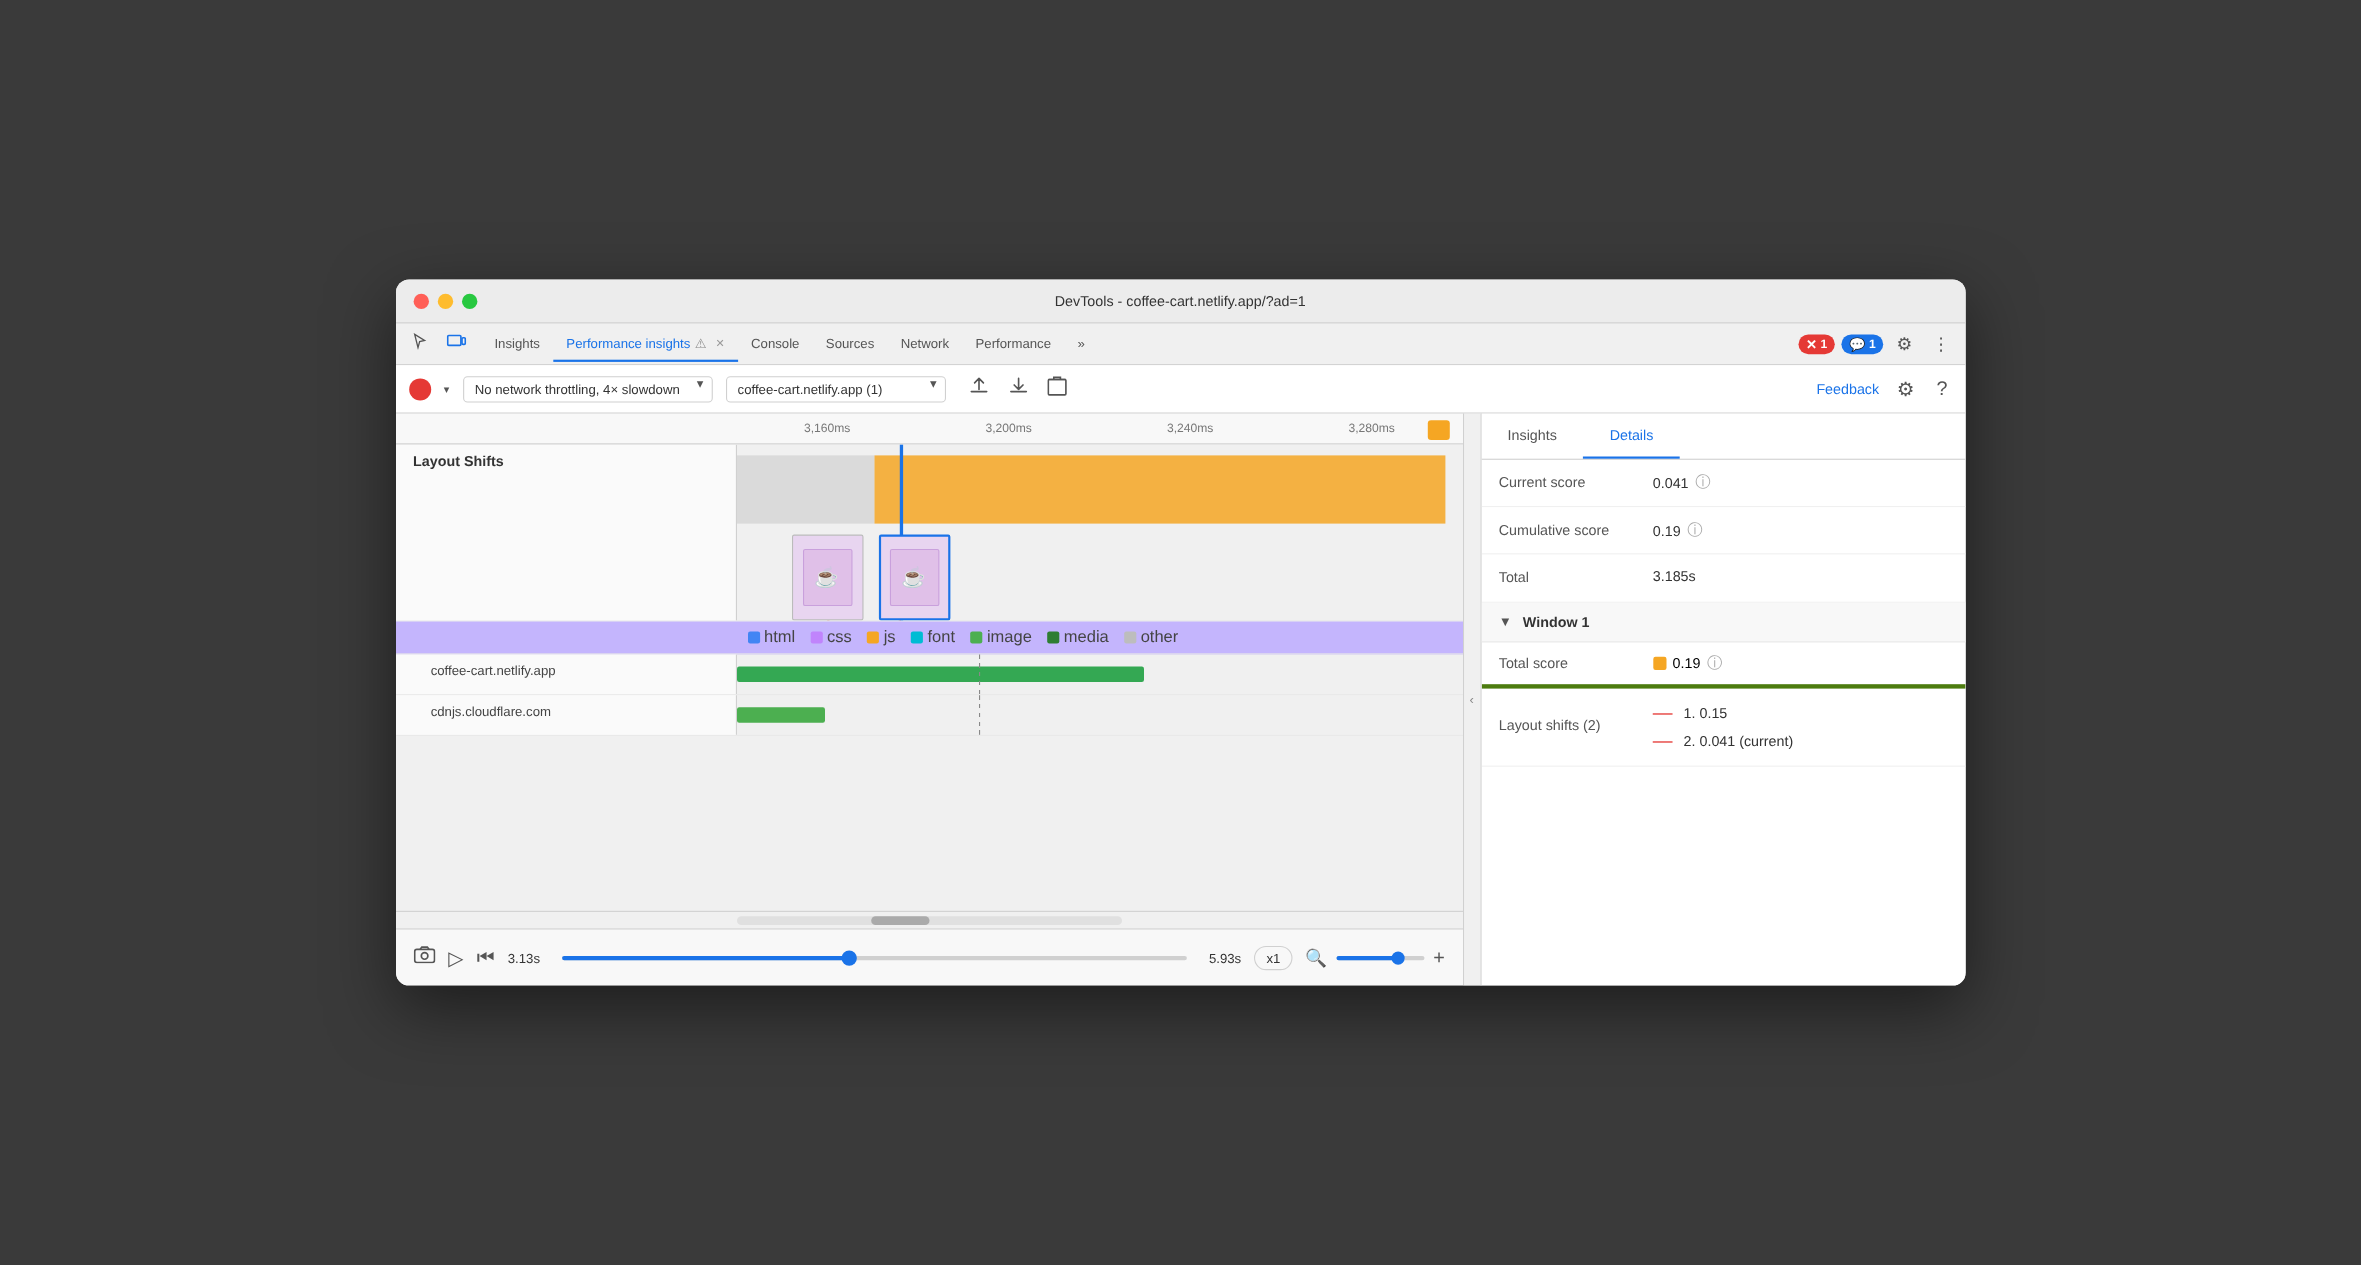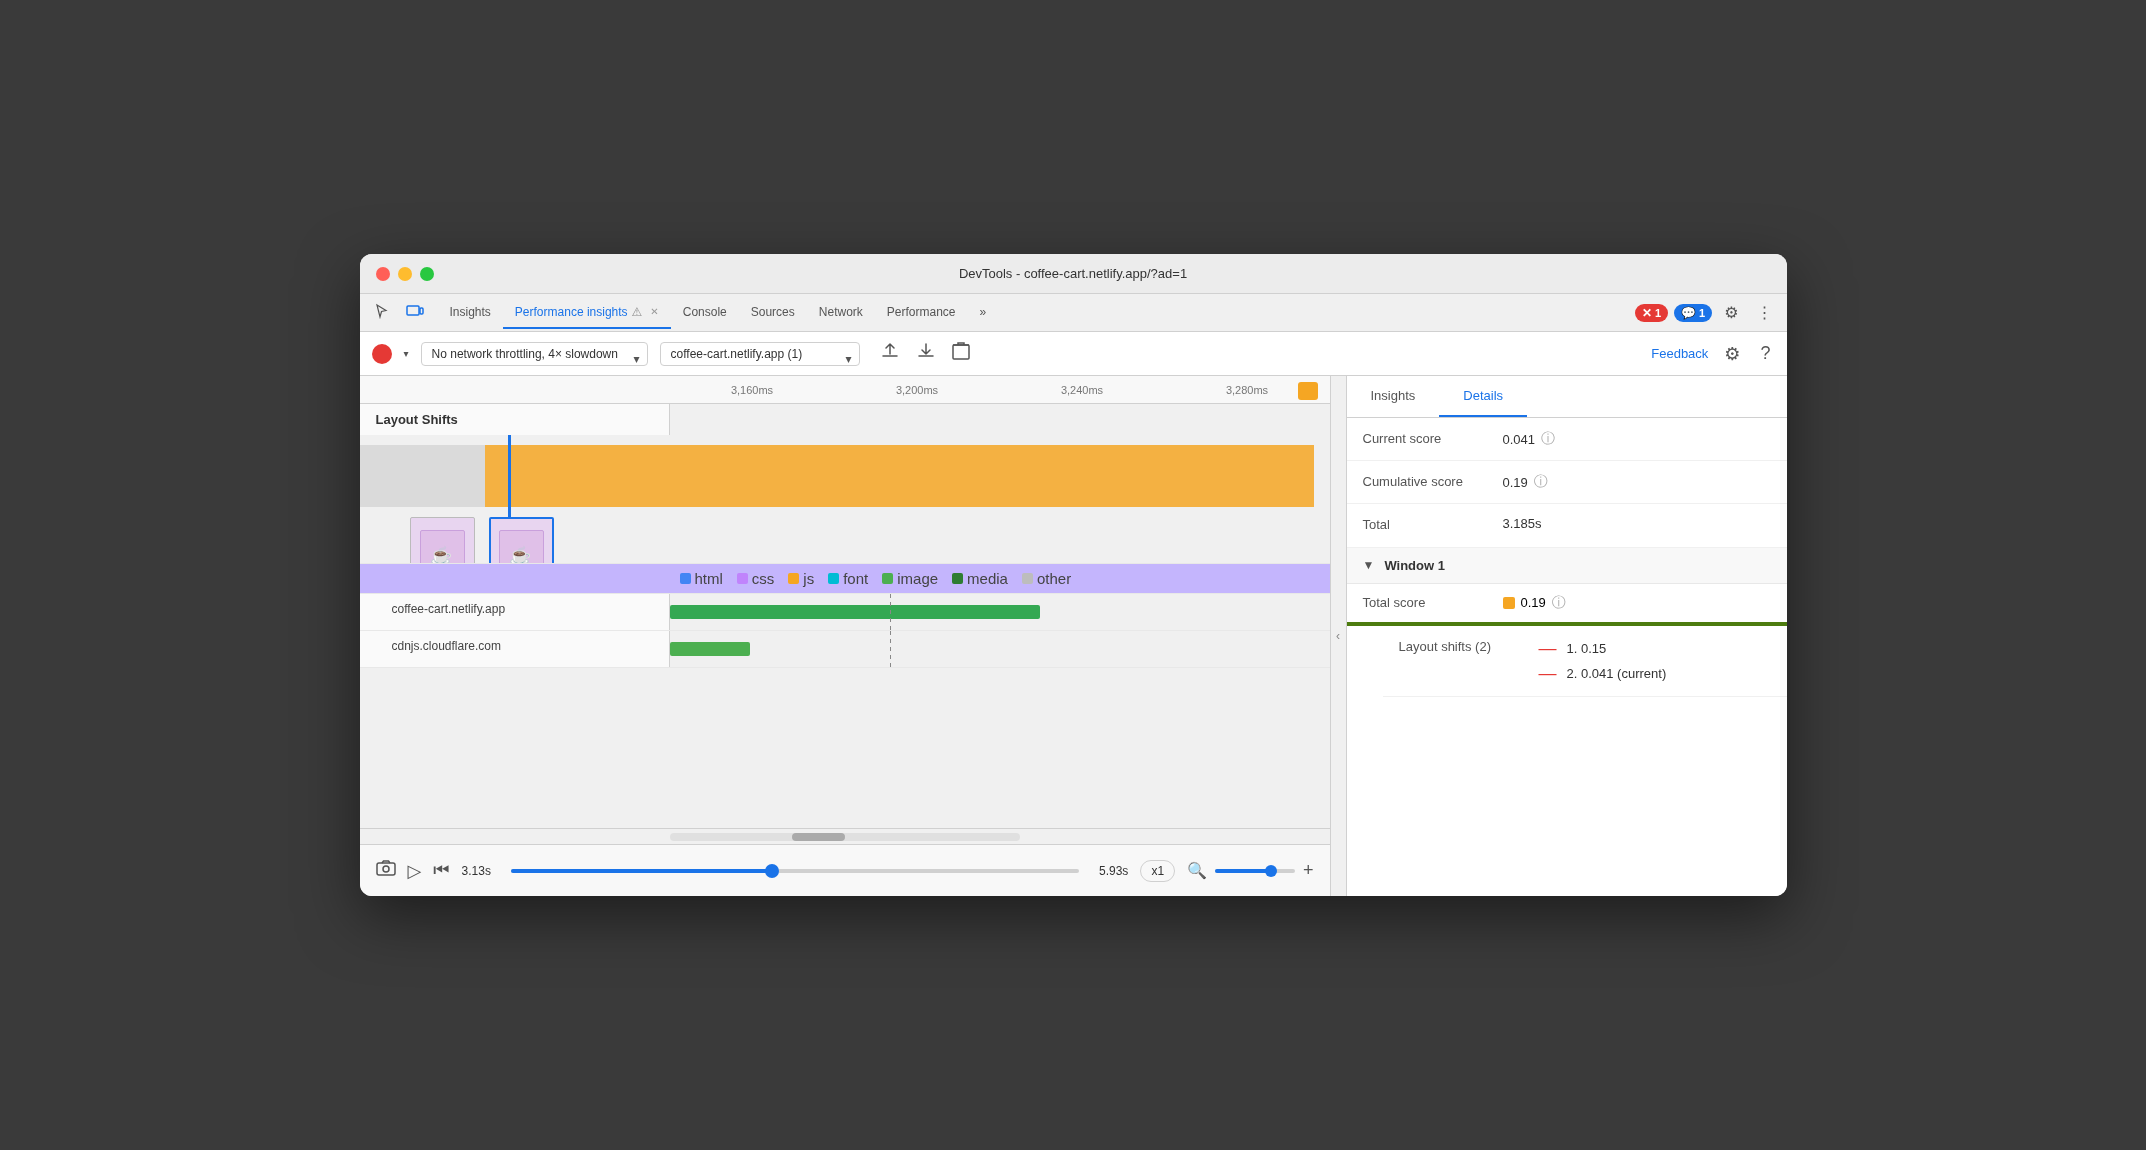--- a/index.html
+++ b/index.html
@@ -146,21 +146,21 @@
       color: #333;
       background: #fff;
       appearance: none;
       position: relative;
       cursor: pointer;
       min-width: 220px;
     }
     .select-wrapper {
       position: relative;
       display: inline-flex;
-      align-items: flex-end;
+      align-items: flex-start;
     }
     .select-wrapper::after {
       content: '▾';
       position: absolute;
       right: 8px;
       color: #555;
       pointer-events: none;
       font-size: 12px;
     }
     .url-select {
@@ -240,21 +240,20 @@
     }
     .timeline-content {
       flex: 1;
       overflow-y: auto;
       overflow-x: hidden;
     }
     .timeline-row {
       display: flex;
       border-bottom: 1px solid #e8e8e8;
       min-height: 50px;
-      flex-direction: column;
     }
     .row-label {
       width: 310px;
       min-width: 310px;
       padding: 8px 16px;
       font-size: 13px;
       color: #333;
       font-weight: 600;
       display: flex;
       align-items: flex-start;
@@ -791,21 +790,21 @@
 
         <div class="total-score-row">
           <div class="ts-label">Total score</div>
           <div class="ts-value">
             <span class="orange-square"></span>
             <span>0.19</span>
             <span class="info-icon">ⓘ</span>
           </div>
         </div>
 
-        <div class="details-row" style="align-items:flex-start;margin-left:36px;">
+        <div class="details-row" style="align-items:center;">
           <div class="details-label">Layout shifts (2)</div>
           <div class="ls-value-line">
             <div class="details-value">
               <span style="color:#e53935;font-size:18px;margin-right:4px;">—</span>
               <span>1. 0.15</span>
             </div>
             <div class="details-value">
               <span style="color:#e53935;font-size:18px;margin-right:4px;">—</span>
               <span>2. 0.041 (current)</span>
             </div>

